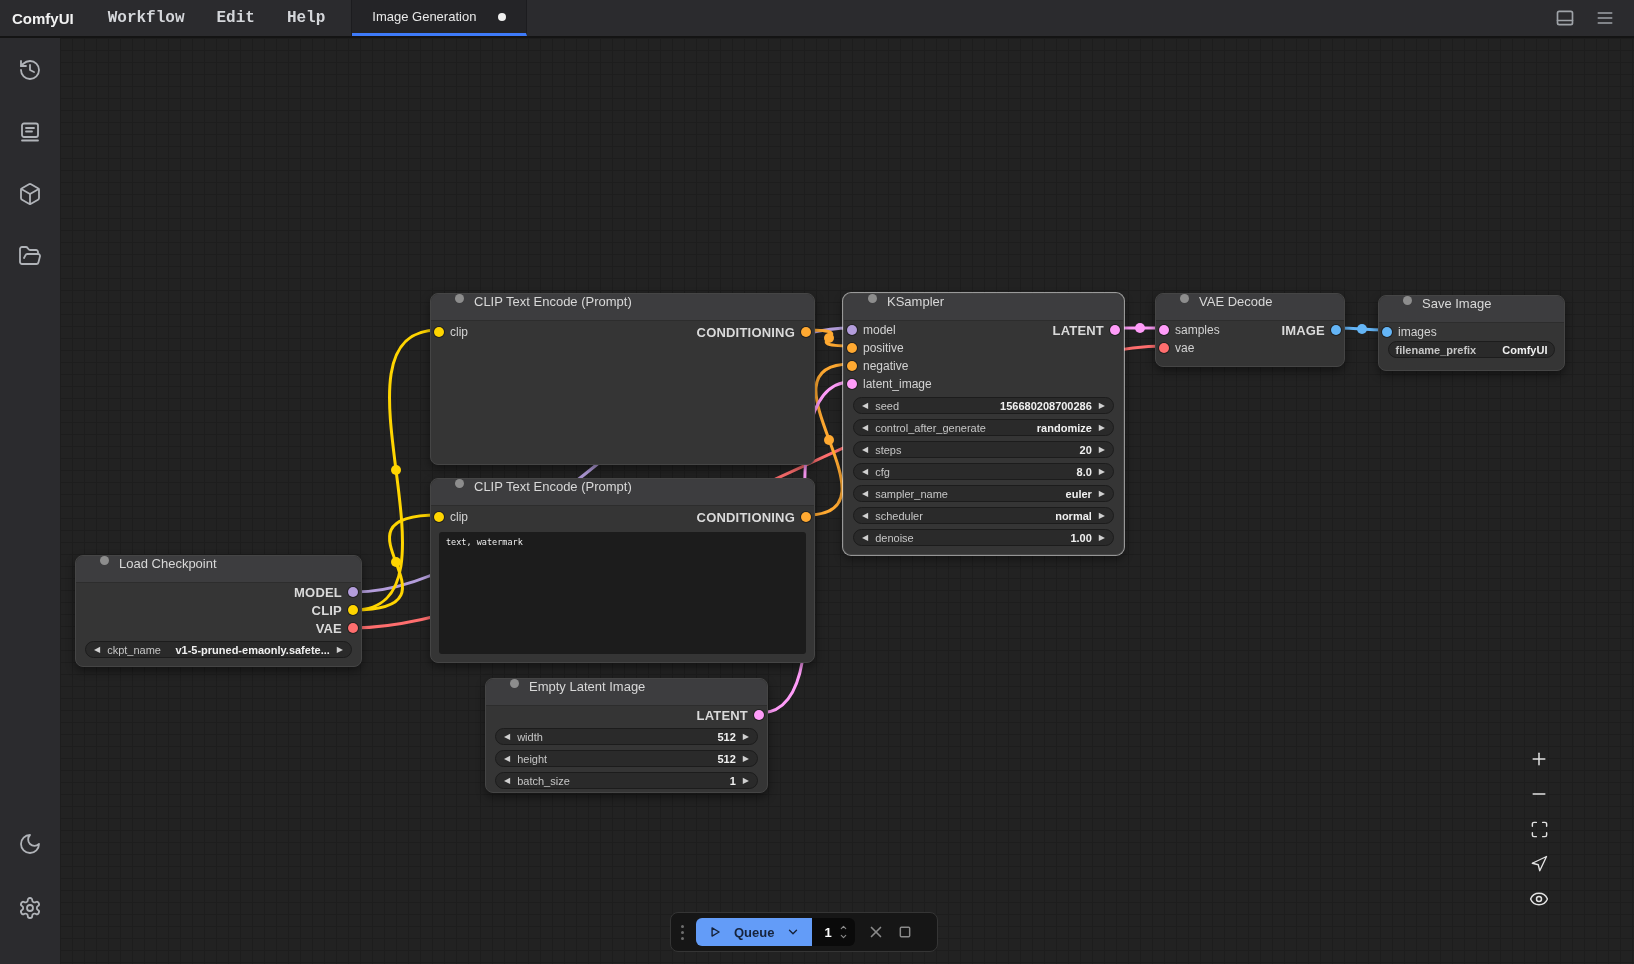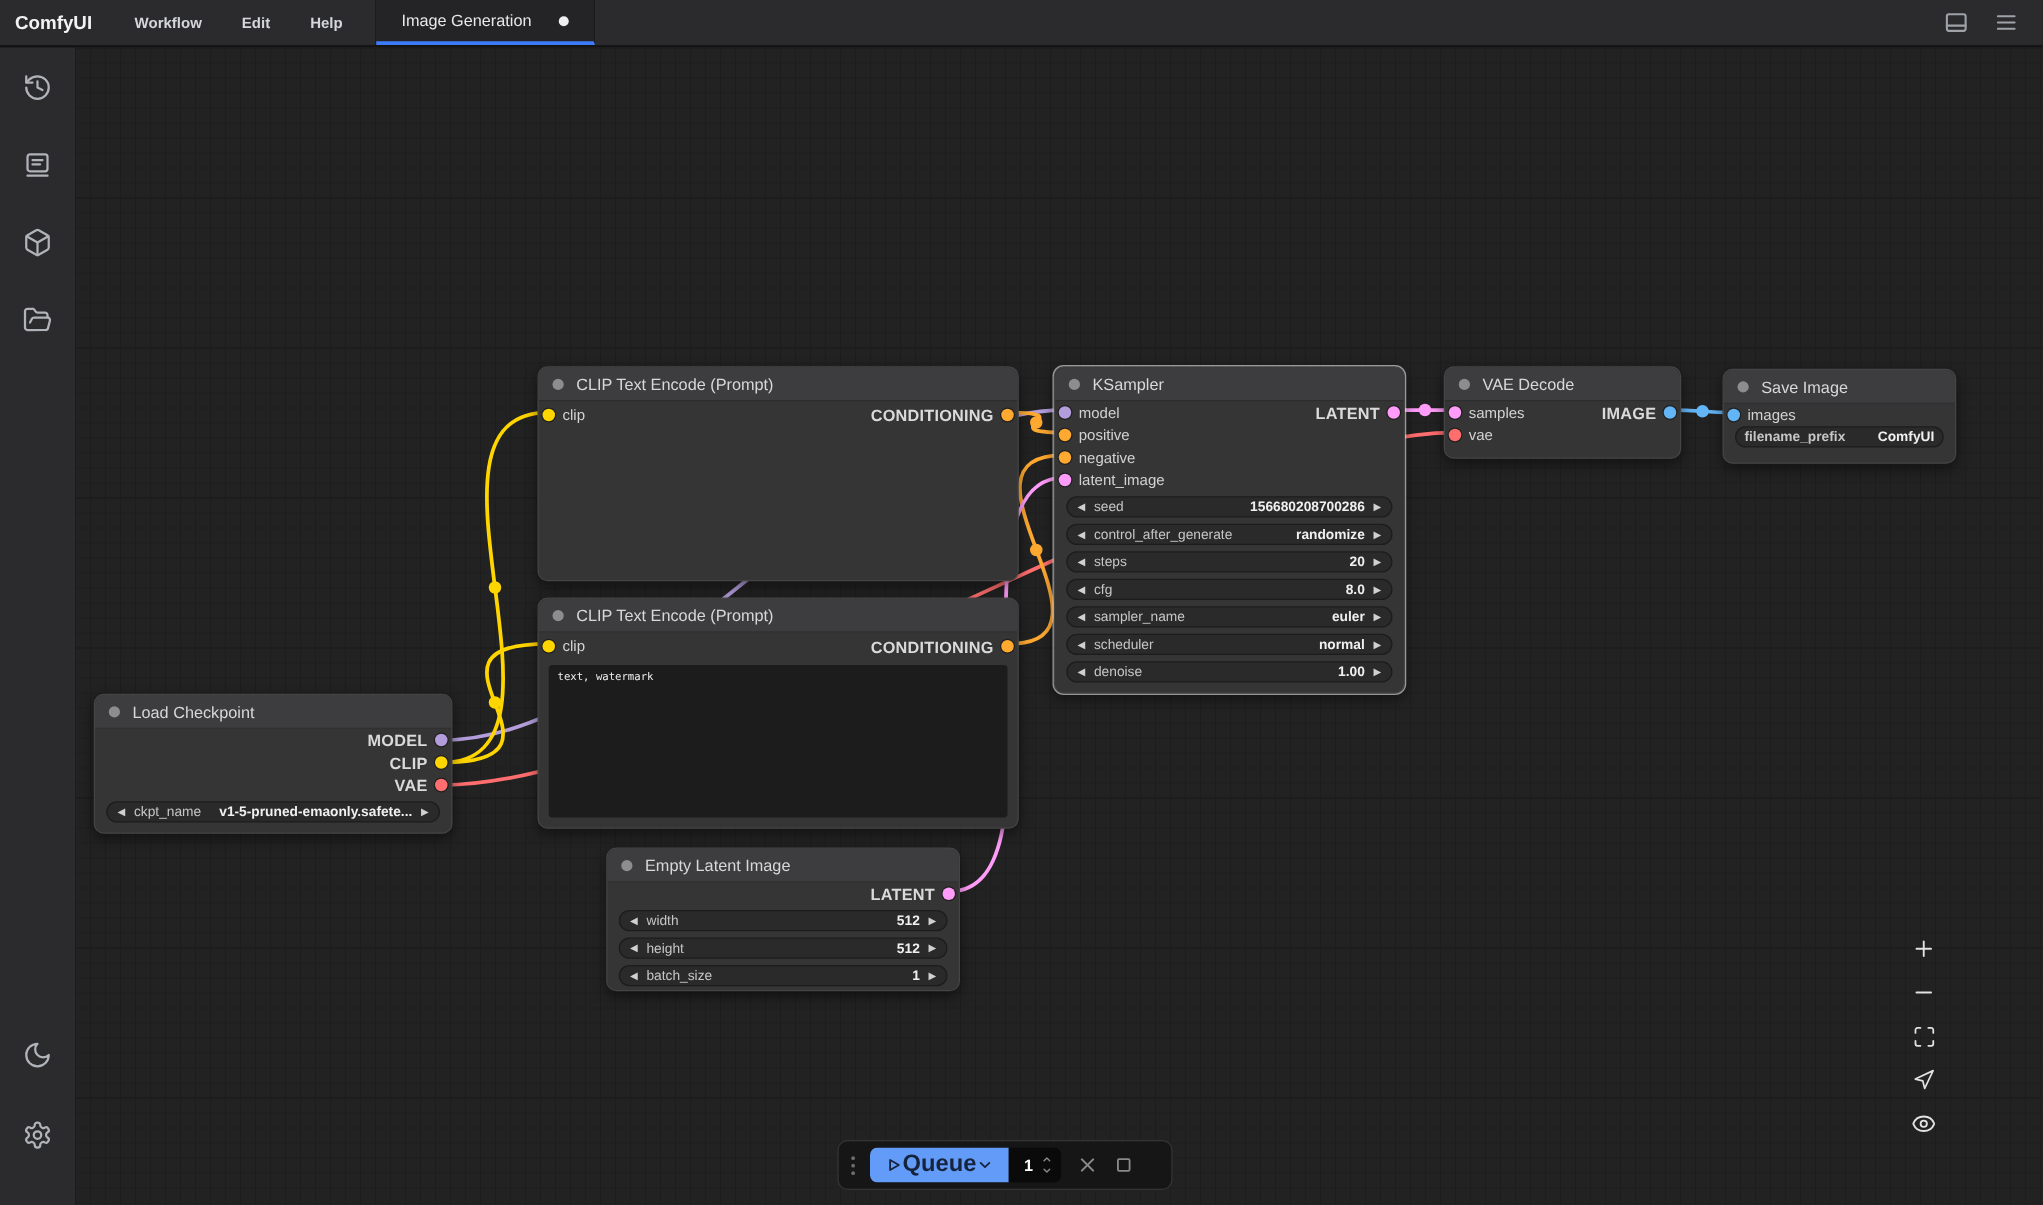--- a/index.html
+++ b/index.html
@@ -6,21 +6,21 @@
   html,body { width:1634px; height:964px; overflow:hidden; background:#232323;
     font-family:"Liberation Sans",sans-serif; }
 
   
   .topbar { position:absolute; top:0; left:0; width:1634px; height:38px;
     background:#2b2b2e; display:flex; align-items:stretch; z-index:60;
     border-bottom:2px solid #141414; }
   .logo { display:flex; align-items:center; padding:0 18px 0 12px;
     color:#f2f2f2; font-weight:bold; font-size:15px; cursor:pointer; }
   .menu-item { display:flex; align-items:center; padding:0 16px; color:#d4d6da;
-    font-size:12px; font-weight:600; cursor:pointer; }
+    font-size:16px; font-weight:600; cursor:pointer;font-family:Liberation Mono, monospace; }
   .tab-sep { width:1px; background:#1c1c1f; margin-left:10px; }
   .wtab { display:flex; align-items:center; gap:22px; padding:0 20px;
     background:#242427; border-right:1px solid #1c1c1f;
     border-bottom:3px solid #3e7bfa; color:#e8e8e8; font-size:13px; }
   .unsaved-dot { width:8px; height:8px; border-radius:50%; background:#efefef; }
   .topbar-right { margin-left:auto; display:flex; align-items:center; gap:10px;
     padding-right:14px; }
   .tb-btn { width:30px; height:30px; display:flex; align-items:center;
     justify-content:center; color:#9fa3a8; cursor:pointer; }
 
@@ -44,22 +44,22 @@
     background-size:12px 12px,12px 12px,120px 120px,120px 120px; z-index:0; }
 
   svg.links { position:absolute; top:0; left:0; width:1634px; height:964px;
     z-index:5; pointer-events:none; }
 
   
   .node { position:absolute; z-index:10; background:#353535; border-radius:8px;
     border:1px solid #454545; box-shadow:0 4px 10px rgba(0,0,0,.45);
     display:flex; flex-direction:column; }
   .node.selected { box-shadow:0 0 0 1px rgba(255,255,255,.55), 0 4px 10px rgba(0,0,0,.45); }
-  .node-header { height:27px; flex:0 0 27px; display:flex; align-items:center;
-    gap:10px; padding:0 11px; background:#3d3d3f; border-radius:8px 8px 0 0;
+  .node-header { height:27px; flex:0 0 27px; display:flex; align-items:flex-start;
+    gap:10px; padding:0 24px; background:#3d3d3f; border-radius:8px 8px 0 0;
     border-bottom:1px solid #2d2d2d; cursor:move; }
   .status-dot { width:9px; height:9px; border-radius:50%; background:#8d8d8d; }
   .node-title { color:#d8d8d8; font-size:13px; white-space:nowrap; }
   .row { position:relative; height:18px; flex:0 0 18px; display:flex;
     align-items:center; }
   .row.tall { height:22px; flex:0 0 22px; }
   .port { position:absolute; width:10px; height:10px; border-radius:50%;
     top:50%; transform:translateY(-50%); box-shadow:0 0 0 1px rgba(0,0,0,.4); }
   .port.in { left:3px; }
   .port.out { right:3px; }
@@ -81,22 +81,22 @@
     color:#eeeeee; line-height:1.35; overflow:hidden; cursor:text; }
   .wspacer { height:4px; flex:0 0 4px; }
 
   
   .action-bar { position:absolute; left:670px; top:912px; width:268px; height:40px;
     background:#161616; border:1px solid #353535; border-radius:8px; z-index:40;
     display:flex; align-items:center; padding:0 10px; gap:12px; }
   .grip { display:flex; flex-direction:column; gap:3px; cursor:grab; }
   .grip i { width:3px; height:3px; border-radius:50%; background:#6d6d6d; }
   .queue-group { display:flex; height:28px; border-radius:6px; overflow:hidden; }
-  .queue-btn { display:flex; align-items:center; gap:0; padding:0 12px;
-    border:none; background:#639cf8; color:#16233c; font-size:19px; font-weight:600;
+  .queue-btn { display:flex; align-items:center; gap:12px; padding:0 12px;
+    border:none; background:#639cf8; color:#16233c; font-size:13px; font-weight:600;
     font-family:"Liberation Sans",sans-serif; cursor:pointer; }
   .count-box { display:flex; align-items:center; background:#0a0a0a;
     padding:0 6px 0 12px; gap:6px; cursor:text; }
   .count-box .count { color:#ffffff; font-size:13px; font-weight:bold; }
   .spinners { display:flex; flex-direction:column; color:#8a8a8a; }
   .bar-icon { background:none; border:none; color:#8a8a8a; display:flex;
     align-items:center; justify-content:center; cursor:pointer; padding:0; }
 
   
   .zoom-controls { position:absolute; left:1525px; top:745px; z-index:40;

